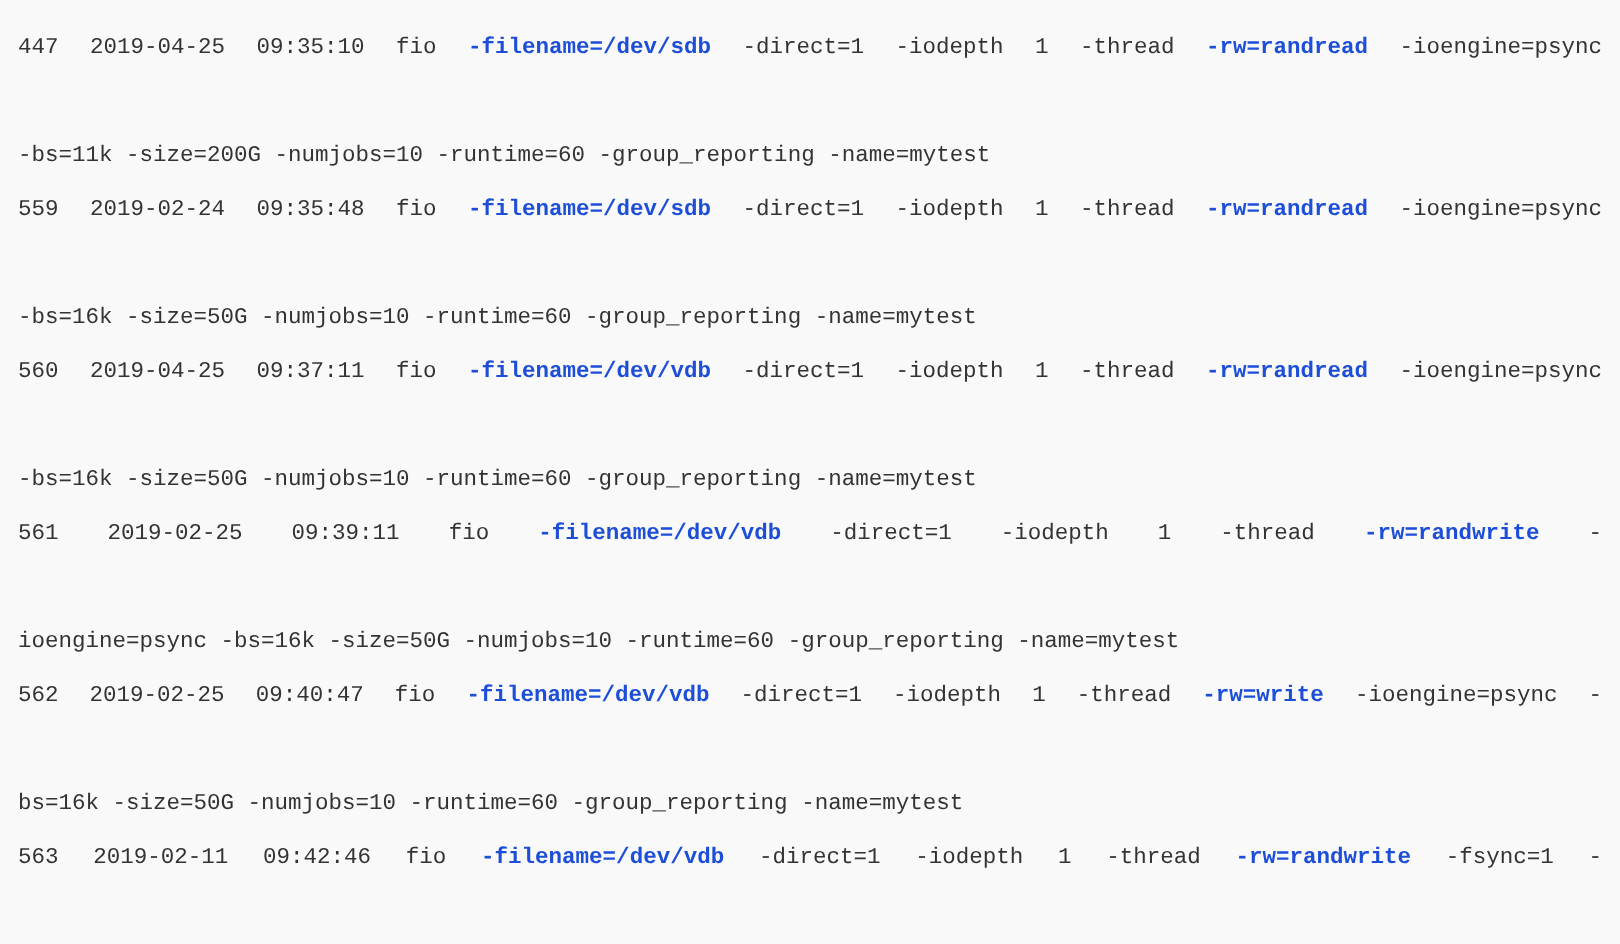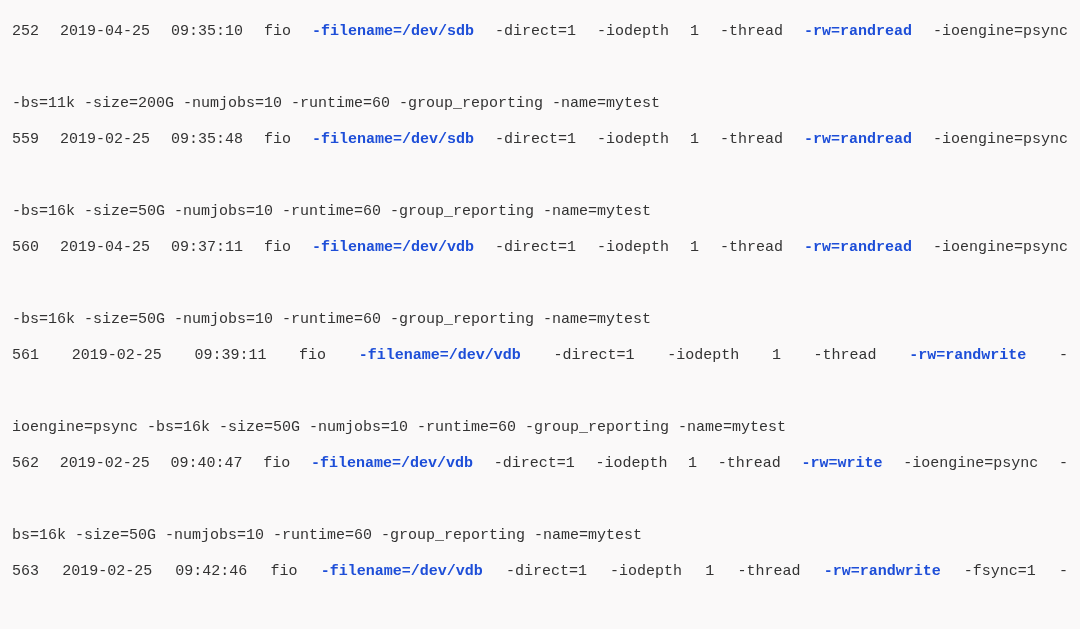--- a/index.html
+++ b/index.html
@@ -30,24 +30,24 @@
     .red {
       color: #1d4ed8;
       font-weight: bold;
     }
     .sp { display: inline; }
   </style>
 </head>
 <body>
 
 <div class="terminal" id="terminal">
-    <div class="line justify"><span class="sp">252</span>  <span class="sp">2019-04-25 09:35:10</span> <span class="sp">fio</span> <span class="red sp">-filename=/dev/sdb</span> <span class="sp">-direct=1 -iodepth 1 -thread</span> <span class="red sp">-rw=randread</span> <span class="sp">-ioengine=psync</span></div>
+    <div class="line justify"><span class="sp">447</span>  <span class="sp">2019-04-25 09:35:10</span> <span class="sp">fio</span> <span class="red sp">-filename=/dev/sdb</span> <span class="sp">-direct=1 -iodepth 1 -thread</span> <span class="red sp">-rw=randread</span> <span class="sp">-ioengine=psync</span></div>
     <div class="line"><span class="sp">-bs=11k -size=200G -numjobs=10 -runtime=60 -group_reporting -name=mytest</span></div>
-    <div class="line justify"><span class="sp">559</span>  <span class="sp">2019-02-25 09:35:48</span> <span class="sp">fio</span> <span class="red sp">-filename=/dev/sdb</span> <span class="sp">-direct=1 -iodepth 1 -thread</span> <span class="red sp">-rw=randread</span> <span class="sp">-ioengine=psync</span></div>
+    <div class="line justify"><span class="sp">559</span>  <span class="sp">2019-02-24 09:35:48</span> <span class="sp">fio</span> <span class="red sp">-filename=/dev/sdb</span> <span class="sp">-direct=1 -iodepth 1 -thread</span> <span class="red sp">-rw=randread</span> <span class="sp">-ioengine=psync</span></div>
     <div class="line"><span class="sp">-bs=16k -size=50G -numjobs=10 -runtime=60 -group_reporting -name=mytest</span></div>
     <div class="line justify"><span class="sp">560</span>  <span class="sp">2019-04-25 09:37:11</span> <span class="sp">fio</span> <span class="red sp">-filename=/dev/vdb</span> <span class="sp">-direct=1 -iodepth 1 -thread</span> <span class="red sp">-rw=randread</span> <span class="sp">-ioengine=psync</span></div>
     <div class="line"><span class="sp">-bs=16k -size=50G -numjobs=10 -runtime=60 -group_reporting -name=mytest</span></div>
     <div class="line justify"><span class="sp">561</span>  <span class="sp">2019-02-25 09:39:11</span> <span class="sp">fio</span> <span class="red sp">-filename=/dev/vdb</span> <span class="sp">-direct=1 -iodepth 1 -thread</span> <span class="red sp">-rw=randwrite</span> <span class="sp">-</span></div>
     <div class="line"><span class="sp">ioengine=psync -bs=16k -size=50G -numjobs=10 -runtime=60 -group_reporting -name=mytest</span></div>
     <div class="line justify"><span class="sp">562</span>  <span class="sp">2019-02-25 09:40:47</span> <span class="sp">fio</span> <span class="red sp">-filename=/dev/vdb</span> <span class="sp">-direct=1 -iodepth 1 -thread</span> <span class="red sp">-rw=write</span> <span class="sp">-ioengine=psync -</span></div>
     <div class="line"><span class="sp">bs=16k -size=50G -numjobs=10 -runtime=60 -group_reporting -name=mytest</span></div>
-    <div class="line justify"><span class="sp">563</span>  <span class="sp">2019-02-25 09:42:46</span> <span class="sp">fio</span> <span class="red sp">-filename=/dev/vdb</span> <span class="sp">-direct=1 -iodepth 1 -thread</span> <span class="red sp">-rw=randwrite</span> <span class="sp">-fsync=1 -</span></div>
+    <div class="line justify"><span class="sp">563</span>  <span class="sp">2019-02-11 09:42:46</span> <span class="sp">fio</span> <span class="red sp">-filename=/dev/vdb</span> <span class="sp">-direct=1 -iodepth 1 -thread</span> <span class="red sp">-rw=randwrite</span> <span class="sp">-fsync=1 -</span></div>
   </div>
 
 </body></html>

